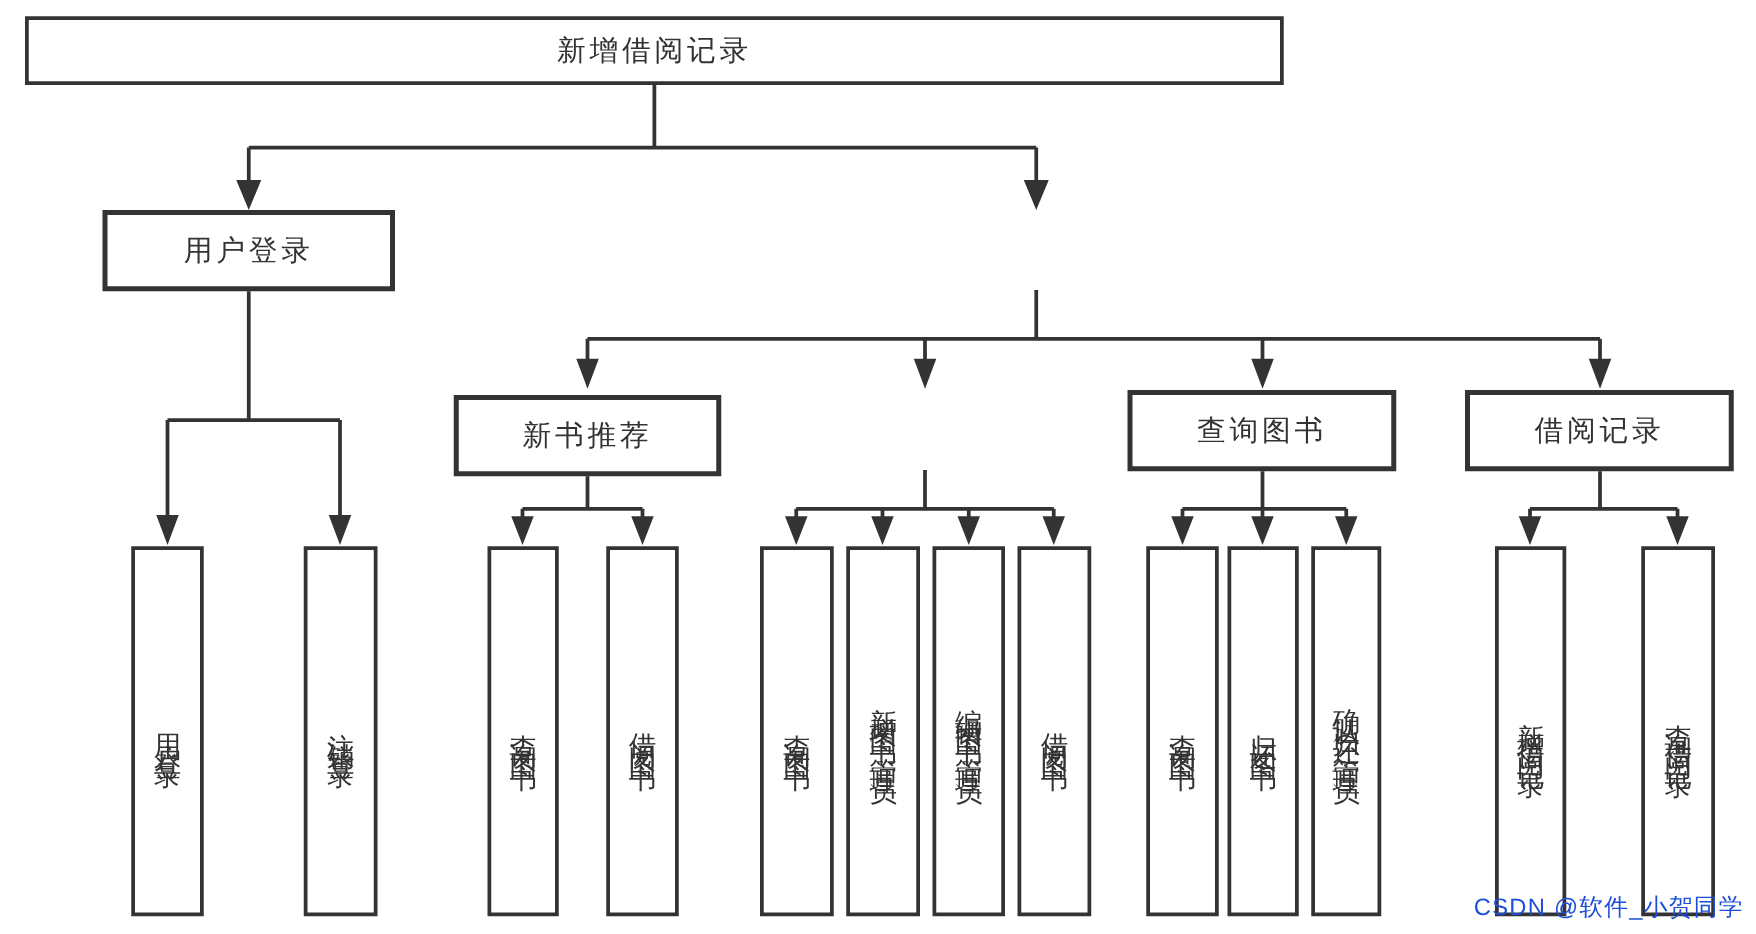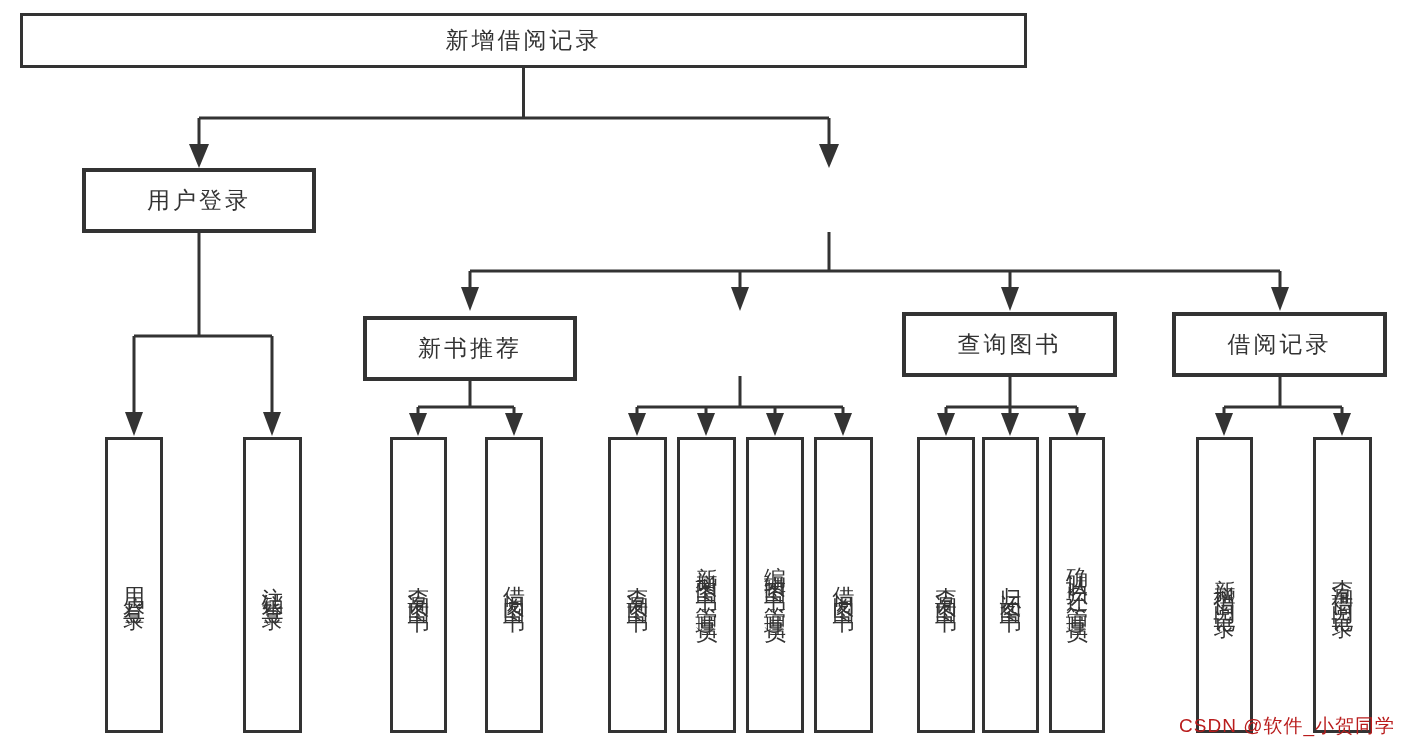--- a/index.html
+++ b/index.html
@@ -29,21 +29,21 @@
   .vtext{
     writing-mode:vertical-rl;
     text-orientation:mixed;
     letter-spacing:8px;
     line-height:1.0;
   }
   .watermark{
     position:absolute;
     right:10px;bottom:8px;
     font-size:19px;
-    color:#b91c1c;
+    color:#1d4ed8;
     letter-spacing:1px;
     white-space:nowrap;
   }
 </style>
 </head>
 <body>
 
 <div id="canvas">
 
   <svg id="wires" viewBox="0 0 1405 747" xmlns="http://www.w3.org/2000/svg">

